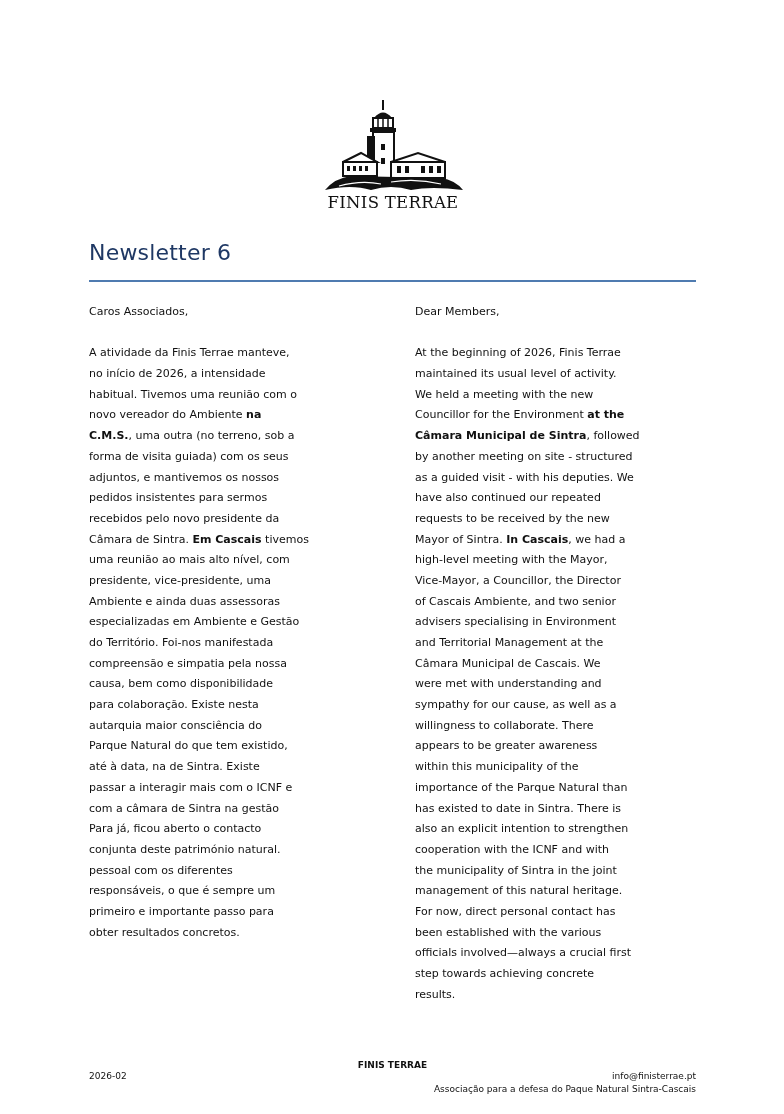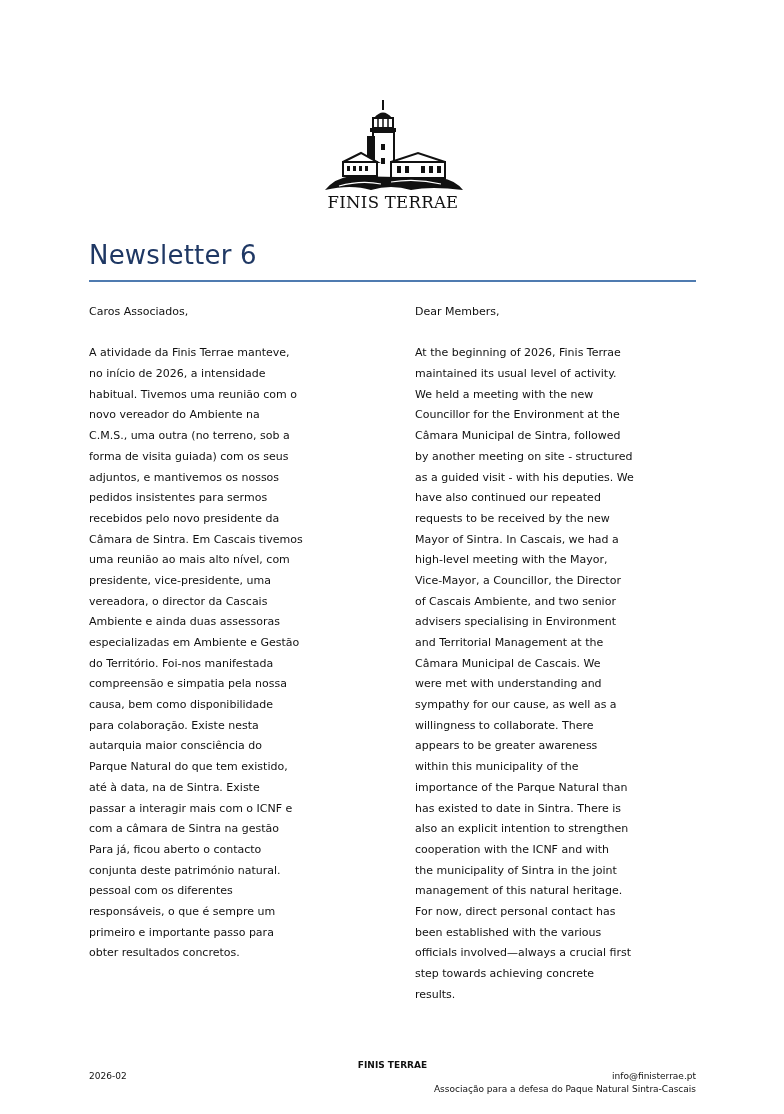--- a/index.html
+++ b/index.html
@@ -1,27 +1,27 @@
 <!DOCTYPE html>
 <html><head>
   <meta charset="utf-8">
   <style>
     html, body { margin: 0; padding: 0; background: #ffffff; }
     body { width: 784px; height: 1114px; position: relative; overflow: hidden; font-family: "DejaVu Sans", sans-serif; color: #111; }
     .logo { position: absolute; left: 318px; top: 98px; width: 150px; height: 118px; text-align: center; }
     .logo svg { display: block; margin: 0 auto; }
     .logo-text { position: absolute; left: 0; right: 0; top: 95px; font-family: "DejaVu Serif", "Liberation Serif", serif; font-size: 16.5px; letter-spacing: 0.3px; color: #111; text-align: center; }
-    .title { position: absolute; left: 89px; top: 240px; font-family: "DejaVu Sans", sans-serif; font-size: 26px; color: #1f3864; font-weight: normal; letter-spacing: 0.2px; }
+    .title { position: absolute; left: 89px; top: 240px; font-family: "DejaVu Sans", sans-serif; font-size: 22px; color: #1f3864; font-weight: normal; letter-spacing: 0.2px; }
     .rule { position: absolute; left: 89px; top: 280px; width: 607px; height: 2px; background: #4f7bb0; }
     .col { position: absolute; top: 302px; font-size: 11px; line-height: 20.7px; color: #111; white-space: nowrap; }
     .col.left { left: 89px; width: 290px; }
     .col.right { left: 415px; width: 290px; }
     .line { display: block; height: 20.7px; }
     .gap { display: block; height: 20.7px; }
-    b { font-weight: normal; }
+    b { font-weight: bold; }
     .footer { position: absolute; top: 1060px; left: 89px; width: 607px; font-size: 9px; color: #111; }
     .footer .center { position: absolute; left: 0; right: 0; text-align: center; }
     .footer .org { top: 0; font-weight: bold; }
     .footer .assoc { top: 24px; text-align: right; }
     .footer .date { position: absolute; left: 0; top: 11px; }
     .footer .email { position: absolute; right: 0; top: 11px; margin-left: 12px; }
   </style>
 </head>
 <body>
 
@@ -75,21 +75,20 @@
       <span class="line"><span>habitual. Tivemos uma reunião com o</span></span>
       <span class="line"><span>novo vereador do Ambiente </span><b>na</b></span>
       <span class="line"><b>C.M.S.</b><span>, uma outra (no terreno, sob a</span></span>
       <span class="line"><span>forma de visita guiada) com os seus</span></span>
       <span class="line"><span>adjuntos, e mantivemos os nossos</span></span>
       <span class="line"><span>pedidos insistentes para sermos</span></span>
       <span class="line"><span>recebidos pelo novo presidente da</span></span>
       <span class="line"><span>Câmara de Sintra. </span><b>Em Cascais</b><span> tivemos</span></span>
       <span class="line"><span>uma reunião ao mais alto nível, com</span></span>
       <span class="line"><span>presidente, vice-presidente, uma</span></span>
-      <span class="line"><span>vereadora, o director da Cascais</span></span>
       <span class="line"><span>Ambiente e ainda duas assessoras</span></span>
       <span class="line"><span>especializadas em Ambiente e Gestão</span></span>
       <span class="line"><span>do Território. Foi-nos manifestada</span></span>
       <span class="line"><span>compreensão e simpatia pela nossa</span></span>
       <span class="line"><span>causa, bem como disponibilidade</span></span>
       <span class="line"><span>para colaboração. Existe nesta</span></span>
       <span class="line"><span>autarquia maior consciência do</span></span>
       <span class="line"><span>Parque Natural do que tem existido,</span></span>
       <span class="line"><span>até à data, na de Sintra. Existe</span></span>
       <span class="line"><span>passar a interagir mais com o ICNF e</span></span>

